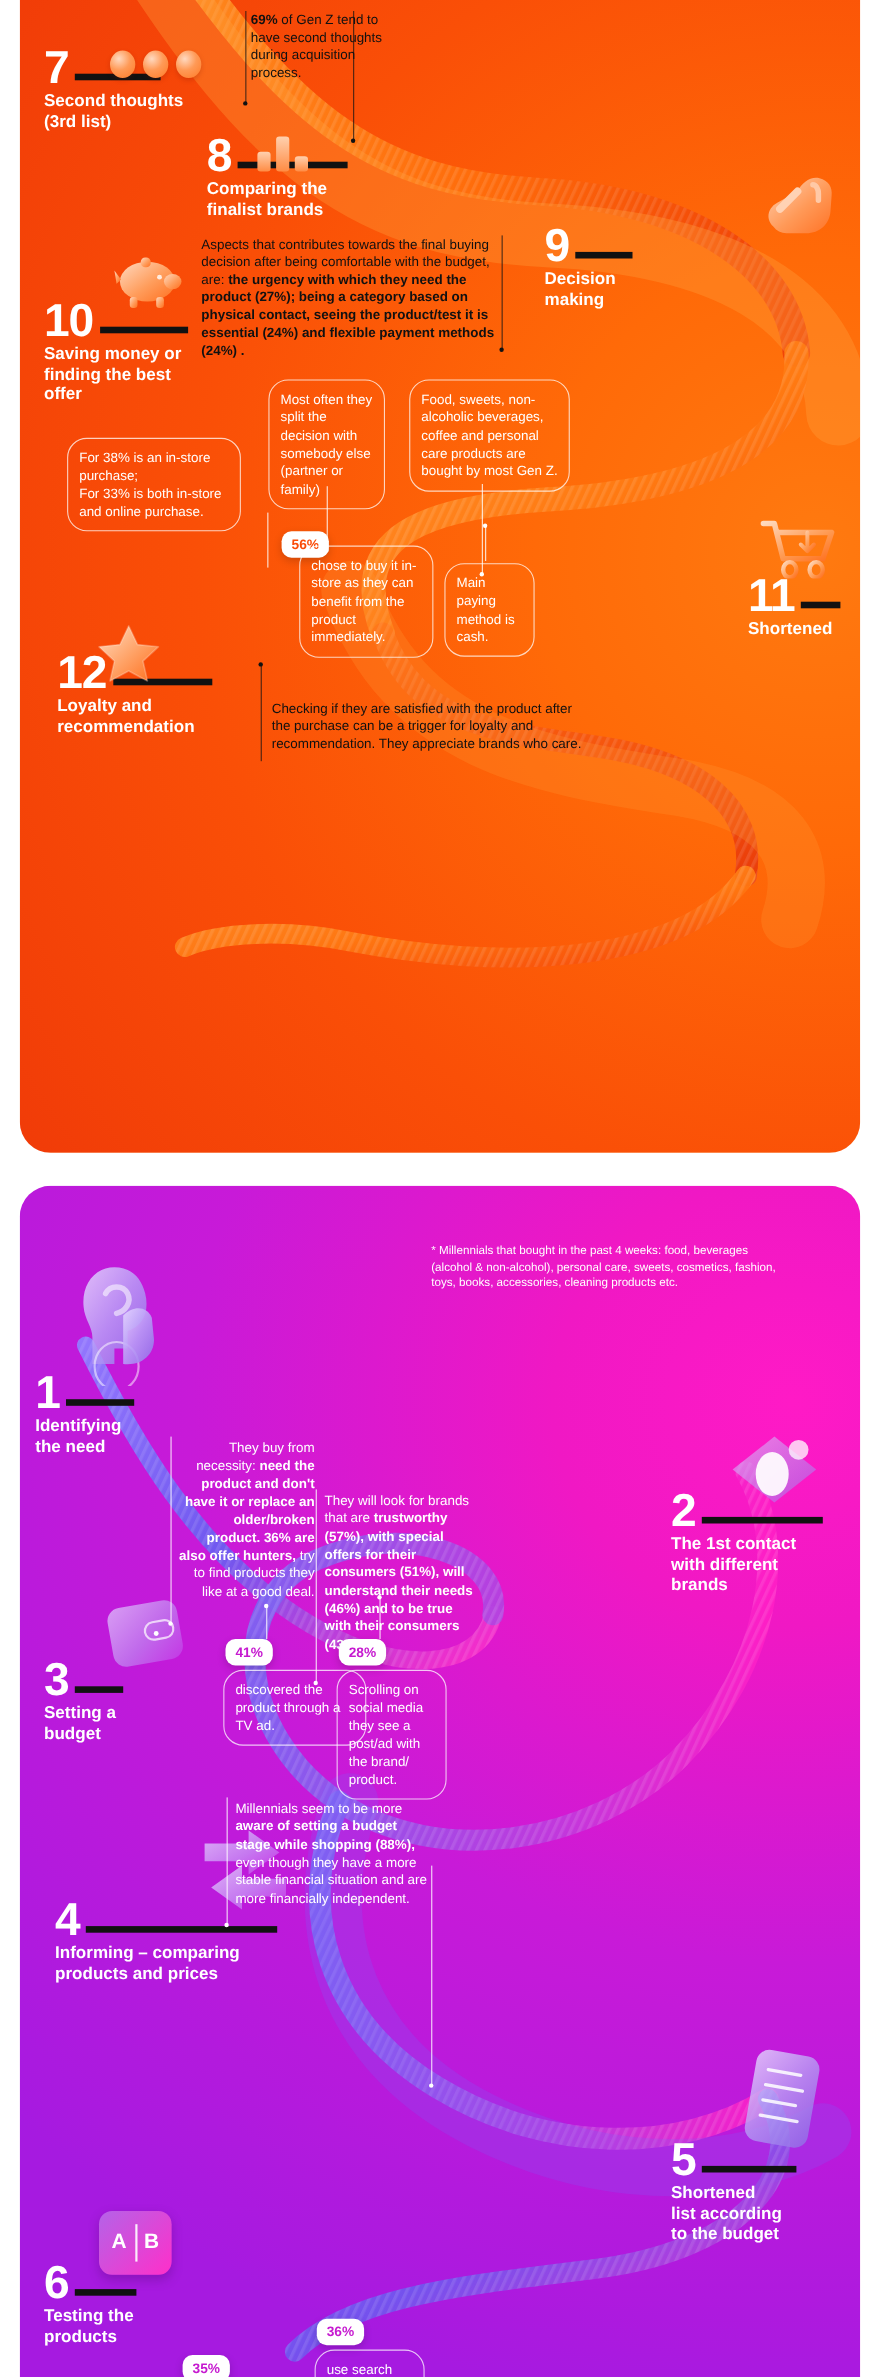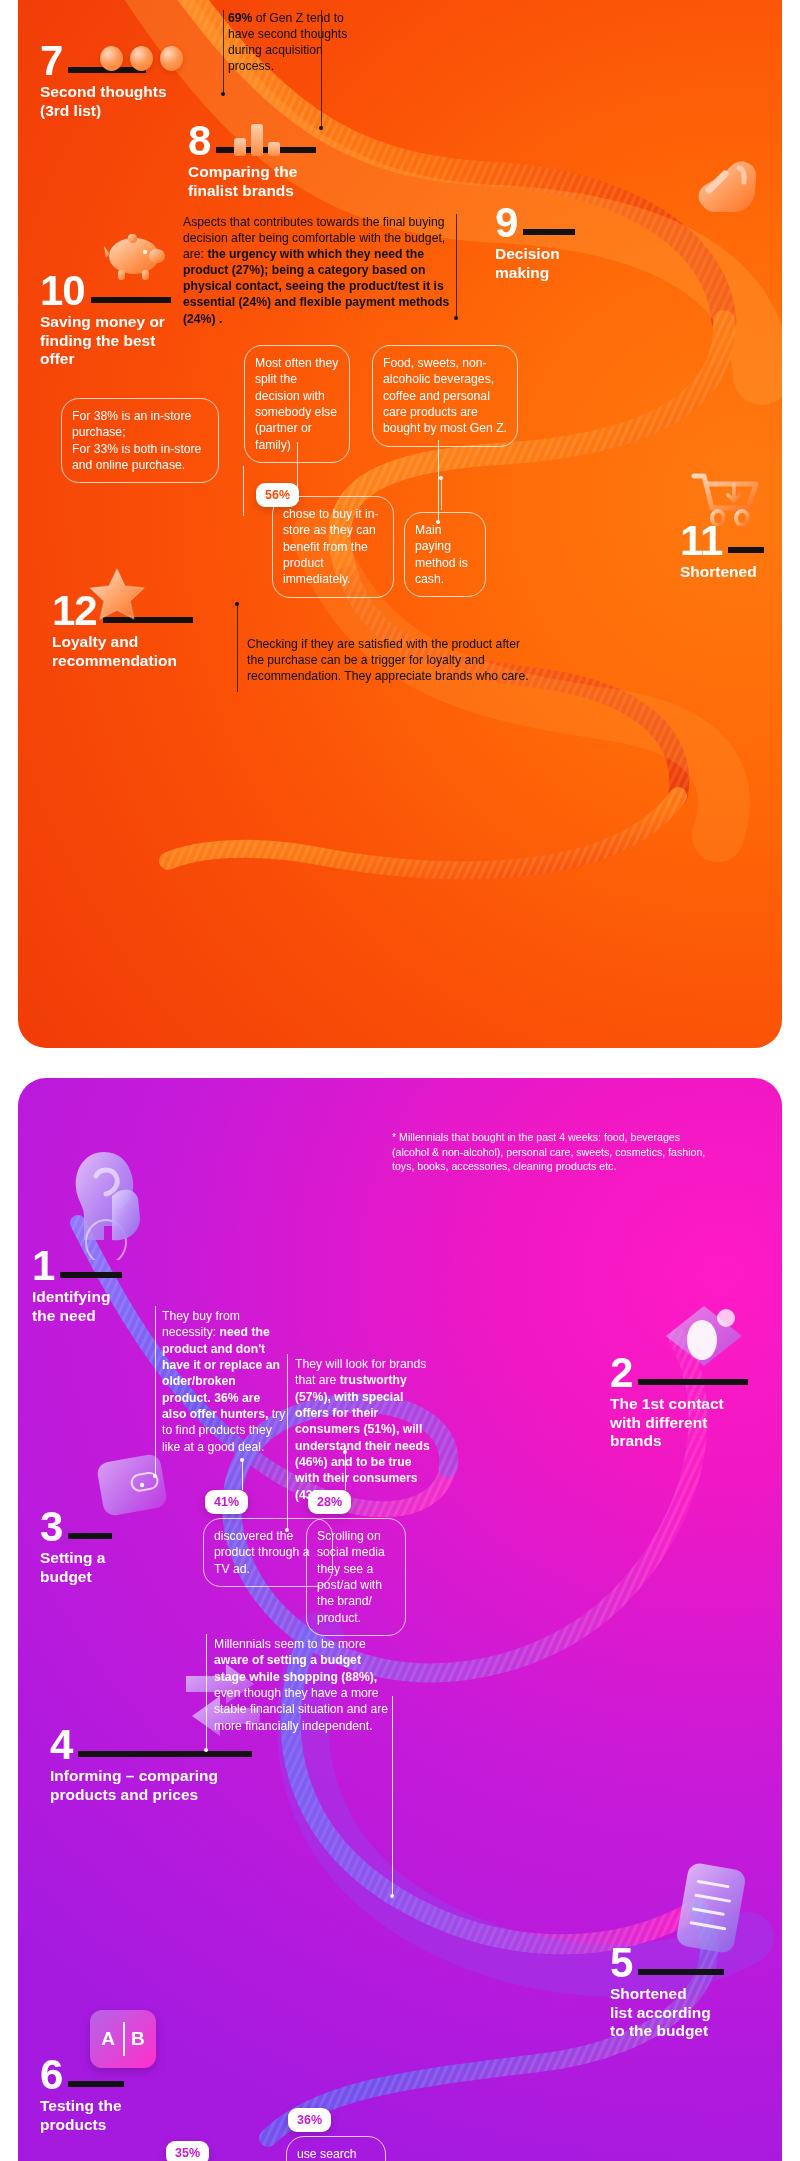--- a/index.html
+++ b/index.html
@@ -492,21 +492,21 @@
     <div class="ico" style="left:72px; top:932px;">
       <div style="position:relative;width:66px;height:58px;border-radius:12px;
            background:linear-gradient(135deg,#b463e8,#ff2fc9);display:flex;align-items:center;justify-content:center;
            box-shadow:0 4px 10px rgba(70,0,90,.28);">
         <span style="color:#fff;font-weight:700;font-size:19px;padding-right:8px;">A</span>
         <span style="position:absolute;left:50%;top:12px;bottom:12px;width:1.5px;background:#fff;opacity:.9;"></span>
         <span style="color:#fff;font-weight:700;font-size:19px;padding-left:8px;">B</span>
       </div>
     </div>
 
-    <div class="noteW" style="left:144px; top:230px; width:124px;">
+    <div class="noteW" style="left:144px; top:230px; width:124px;text-align:right;">
       <span>They buy from necessity: </span><b>need the product and don't have it or replace an older/broken product. 36% are also offer hunters,</b><span> try to find products they like at a good deal.</span>
     </div>
     <div class="leader white" style="left:137px; top:228px; height:170px;"></div>
     <div class="leader-dot white" style="left:135px; top:396px;"></div>
 
     <div class="noteW" style="left:277px; top:278px; width:138px;">
       <span>They will look for brands that are </span><b>trustworthy (57%), with special offers for their consumers (51%), will understand their needs (46%) and to be true with their consumers (43%).</b>
     </div>
     <div class="leader white" style="left:269px; top:276px; height:176px;"></div>
     <div class="leader-dot white" style="left:267px; top:450px;"></div>

